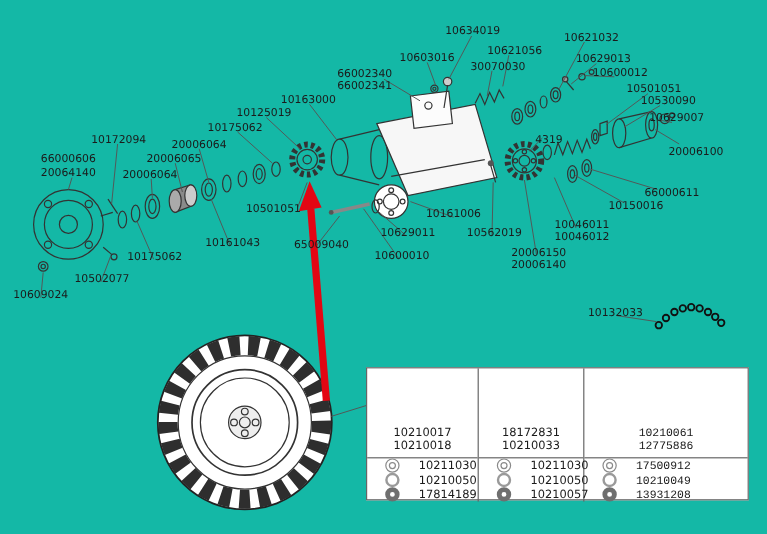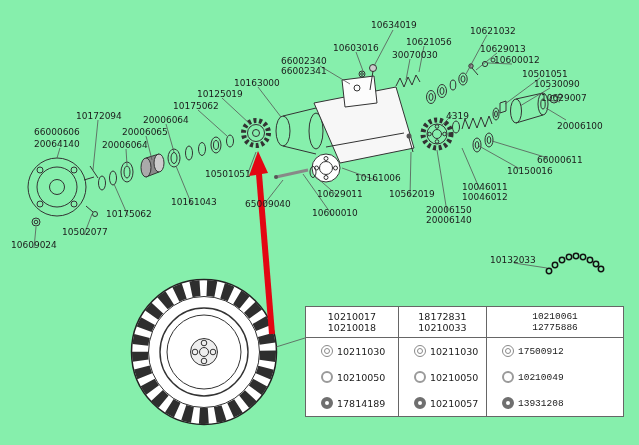--- a/index.html
+++ b/index.html
@@ -1,30 +1,30 @@
 <!DOCTYPE html>
 <html><head>
 <meta charset="utf-8">
 <style>
   html,body{margin:0;padding:0;background:#fff;}
-  .stage{position:relative;width:639px;height:445px;background:#86efac;overflow:hidden;
+  .stage{position:relative;width:639px;height:445px;background:#14b8a6;overflow:hidden;
          font-family:"DejaVu Sans",sans-serif;}
   .stage svg{position:absolute;left:0;top:0;}
   .s{stroke:#333;fill:none;stroke-width:1;}
   .lbl{font-family:"DejaVu Sans",sans-serif;font-size:9px;fill:#1b1b1b;}
   .leader{stroke:#555;stroke-width:0.8;fill:none;}
 
   .parts-table{position:absolute;left:305px;top:306px;width:319px;height:111px;
                border:1px solid #666;display:grid;grid-template-columns:93px 88px 1fr;
                background:#fff;font-size:9.5px;color:#1b1b1b;box-sizing:border-box;}
   .pt-col{border-right:1px solid #666;display:flex;flex-direction:column;min-width:0;}
   .pt-col:last-child{border-right:none;font-family:Liberation Mono, monospace;}
   .pt-header{height:30px;border-bottom:1px solid #666;display:flex;flex-direction:column;
-             align-items:center;justify-content:center;line-height:11px;}
-  .pt-row{flex:1;display:flex;align-items:center;padding-left:15px;gap:4px;}
+             align-items:center;justify-content:center;line-height:11px;margin-top:44px;}
+  .pt-row{flex:1;display:flex;align-items:center;padding-left:15px;gap:16px;}
   .ring{width:12px;height:12px;border-radius:50%;box-sizing:border-box;flex:0 0 auto;}
   .ring.bearing{border:4px double #8a8a8a;}
   .ring.washer{border:2px solid #9a9a9a;}
   .ring.seal{border:4px solid #6f6f6f;}
 </style>
 </head>
 <body>
 
 <div class="stage">
   <svg width="639" height="445" viewBox="0 0 639 445">

